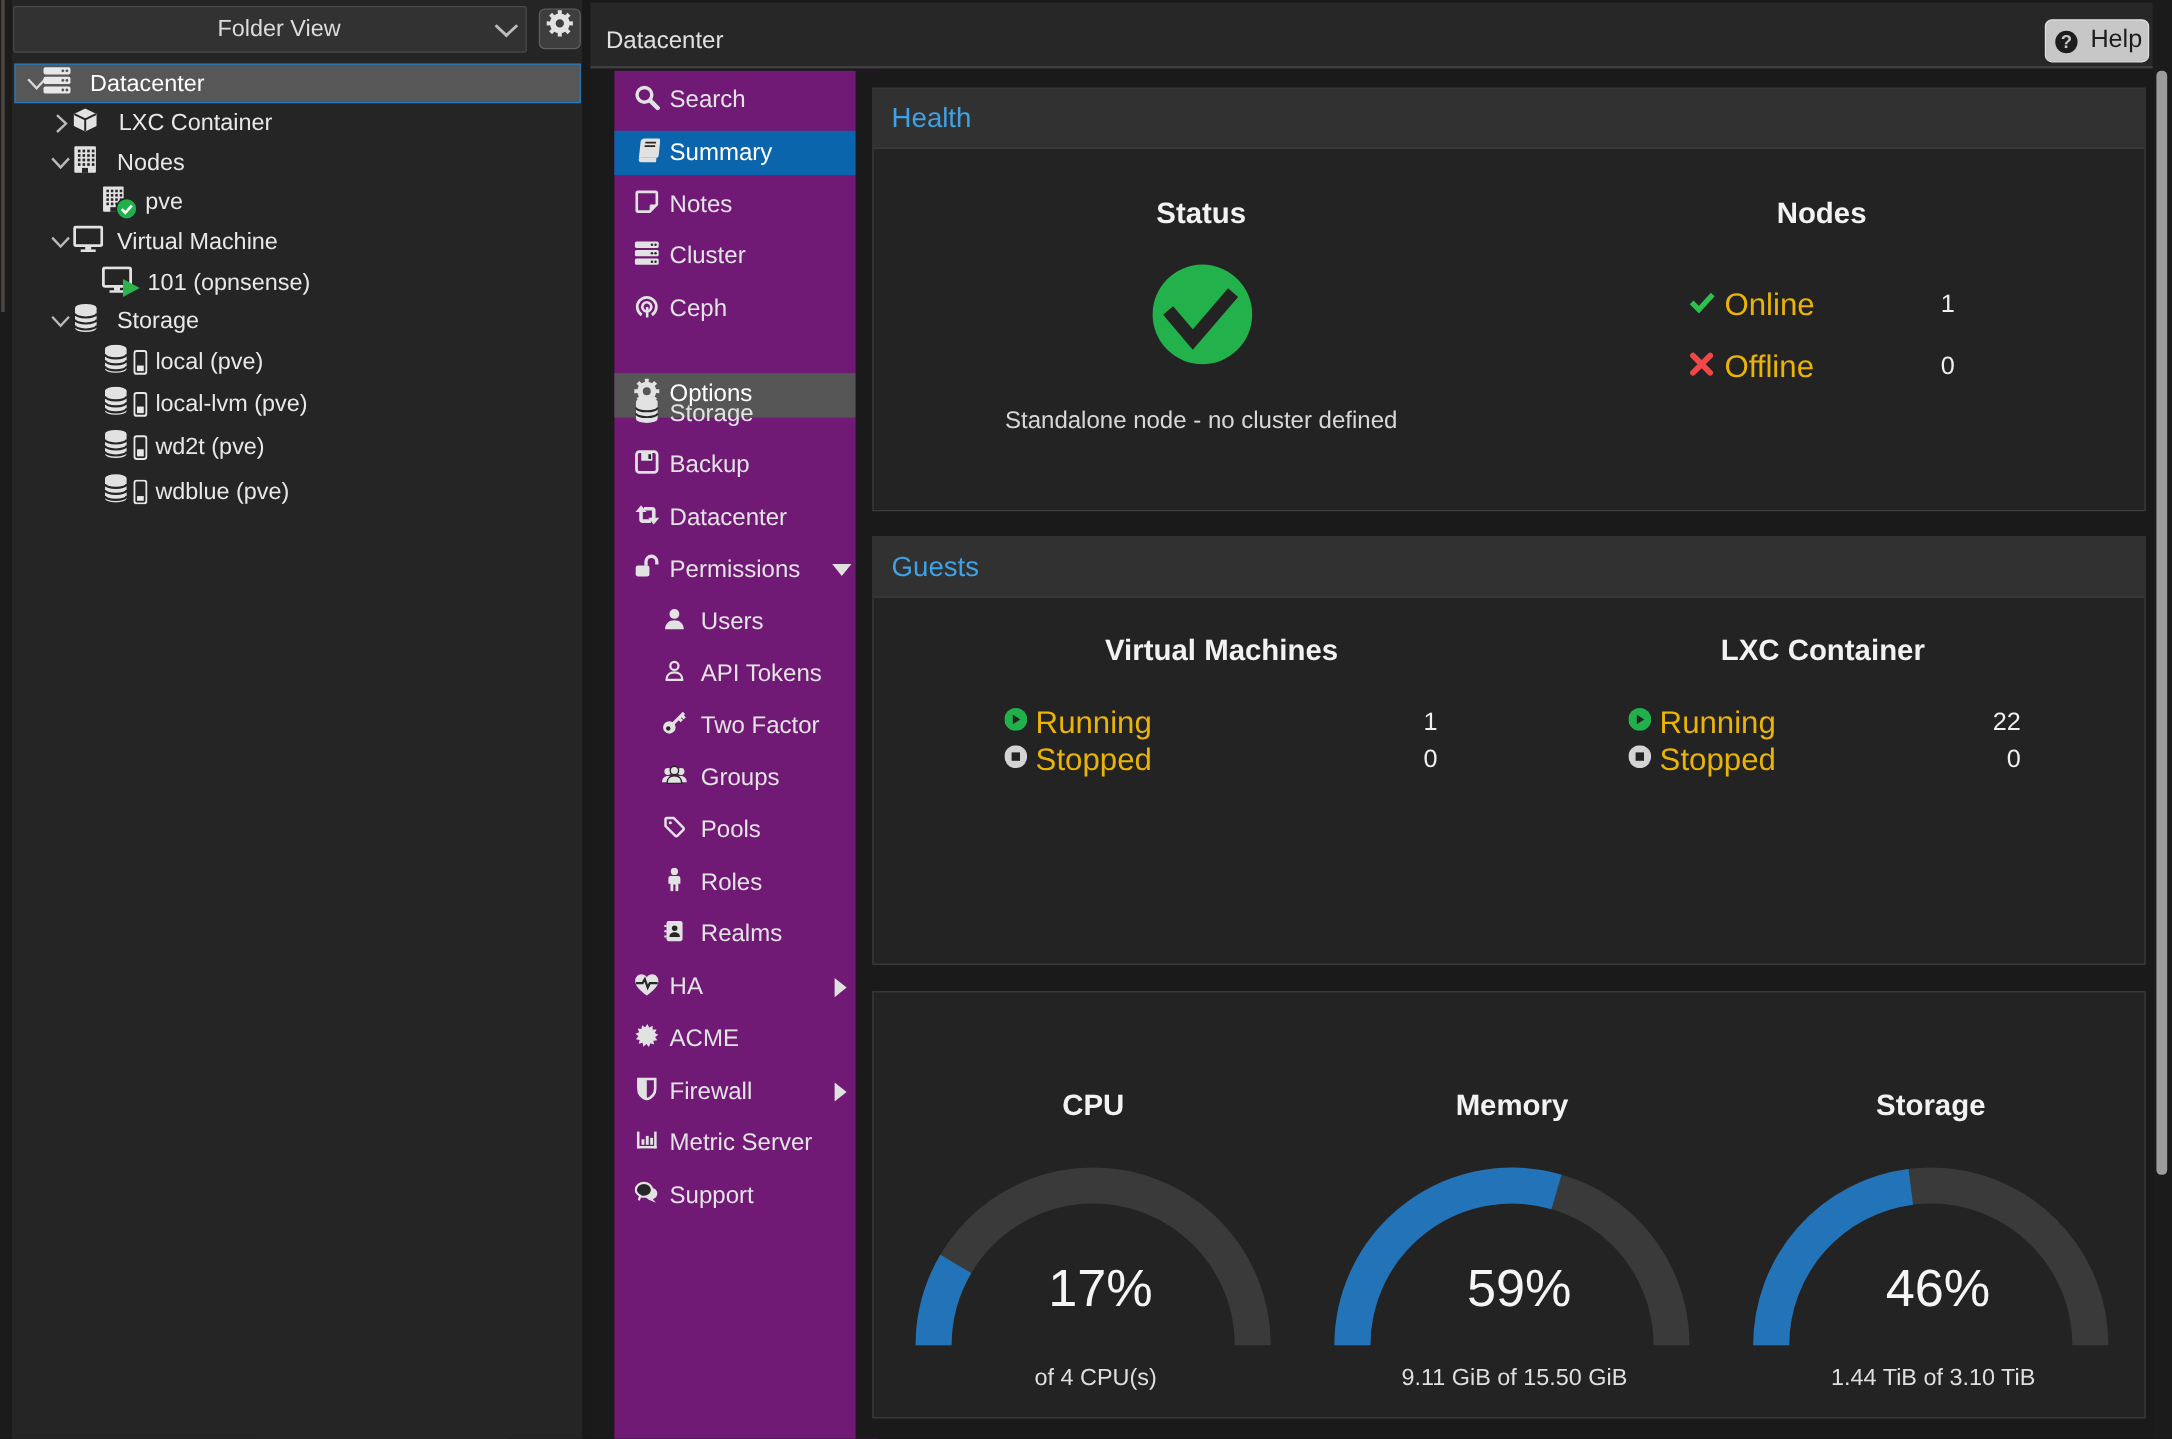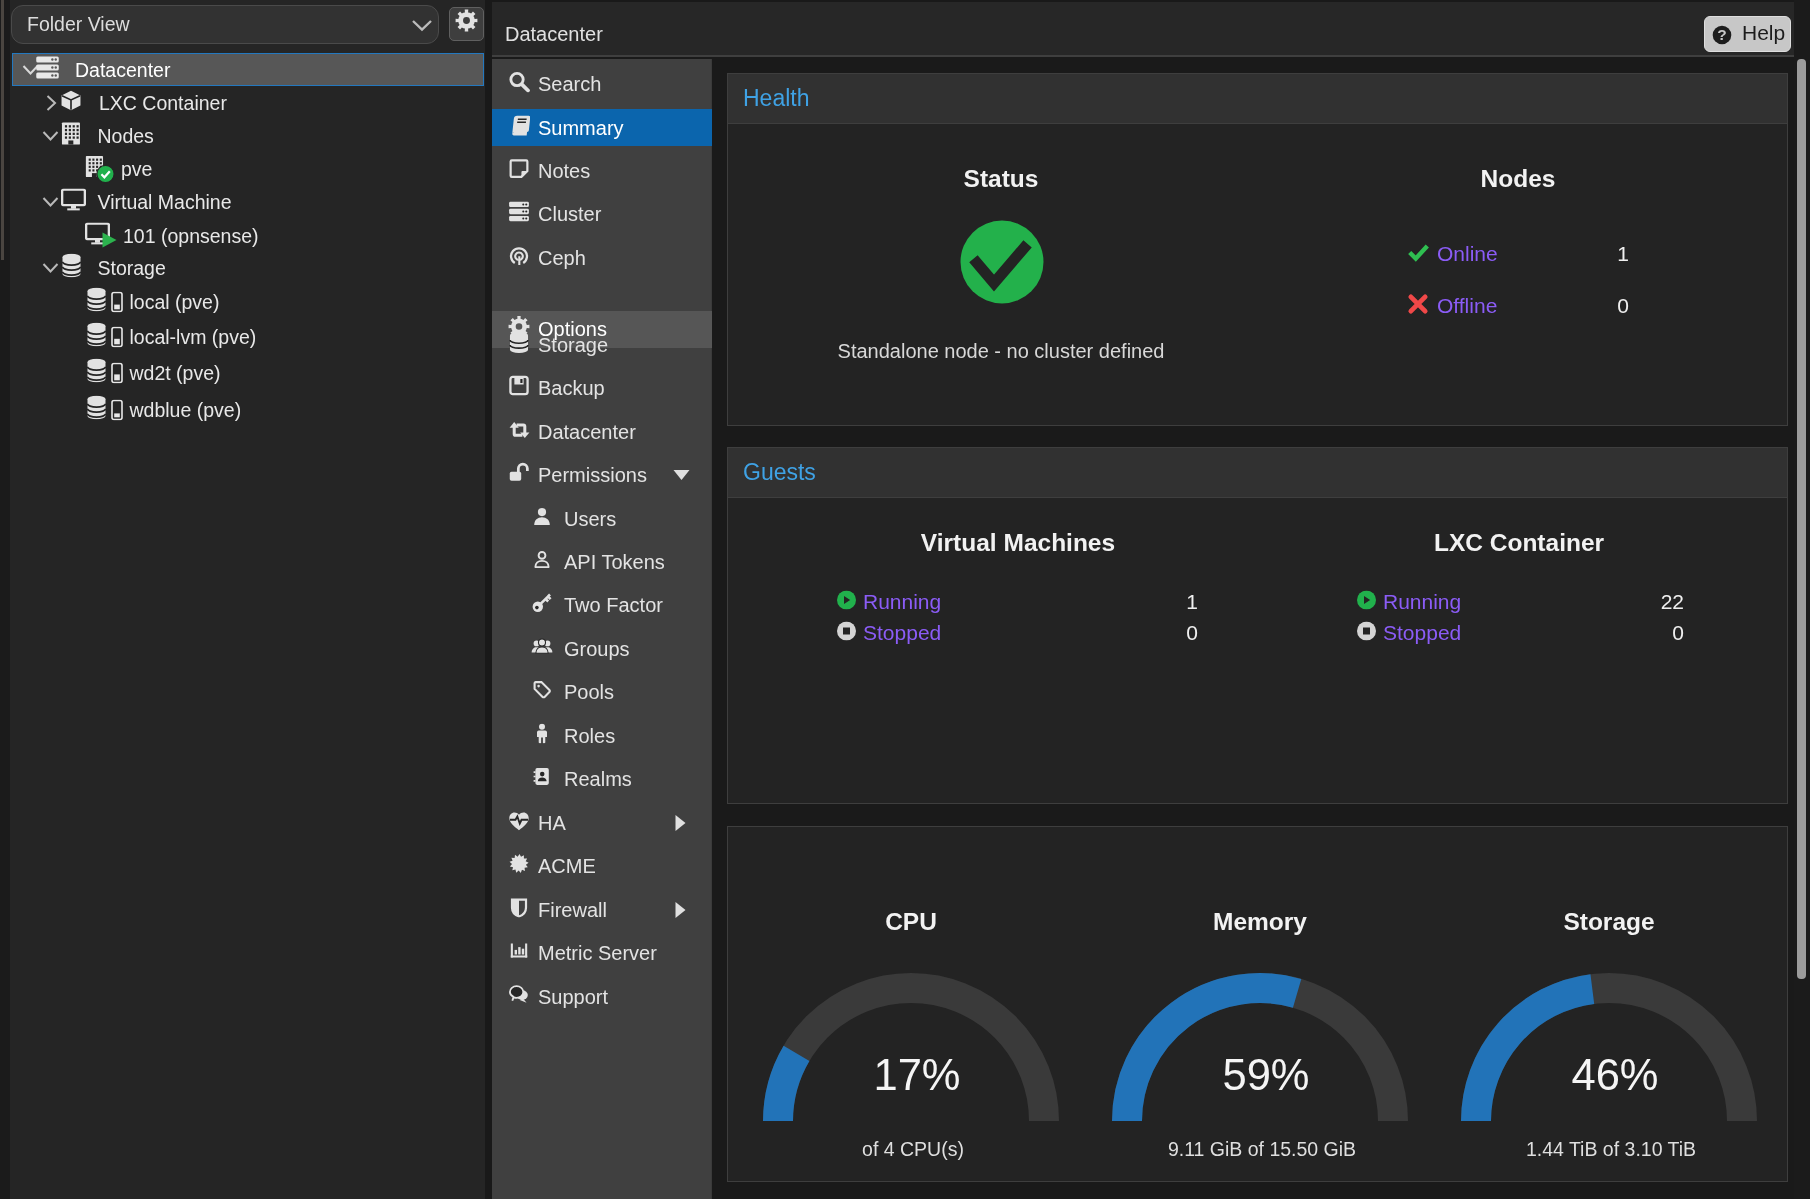--- a/index.html
+++ b/index.html
@@ -1,48 +1,48 @@
 <!DOCTYPE html>
 <html><head><meta charset="utf-8"><style>
 
 * { margin:0; padding:0; box-sizing:border-box; }
 html,body { width:1810px; height:1199px; overflow:hidden; background:#1a1a1a;
   font-family:"Liberation Sans", sans-serif; }
 .ab { position:absolute; }
 #sidebar { left:10px; top:0; width:475px; height:1199px; background:#252525; }
 #splitter { left:485px; top:0; width:7px; height:1199px; background:#191919; }
 #combo { left:1px; top:5px; width:428px; height:39px; background:#323232; border:1px solid #4a4a4a;
-  border-radius:12px; color:#dcdcdc; font-size:19.5px; line-height:37px; padding-left:15px; }
+  border-radius:2px; color:#dcdcdc; font-size:19.5px; line-height:37px; padding-left:15px;text-align:center; }
 #gearbtn { left:439px; top:7px; width:35px; height:34px; background:#3e3e3e; border:1px solid #606060;
   border-radius:5px; text-align:center; line-height:38px; }
 .trow { position:absolute; left:2px; width:472px; height:33px; color:#e8e8e8; font-size:19.5px; }
 .trow .lbl { position:absolute; top:50%; transform:translateY(-50%); white-space:nowrap; }
 .tico { position:absolute; top:50%; transform:translateY(-50%); }
 #dcrow { left:2px; width:472px; background:#575757; border:1px solid #2378bf; color:#fff; }
 .caret { position:absolute; top:50%; transform:translateY(-50%); }
 #topbar { left:492px; top:0; width:1302px; height:57px; background:#272727; border-top:2px solid #191919;
   border-bottom:2px solid #3f3f3f; }
 #topbar .title { position:absolute; left:13px; top:21px; font-size:20px; color:#e0e0e0; }
 #helpbtn { position:absolute; left:1212px; top:14px; width:87px; height:36px; background:#c7c7c7;
   border:1px solid #dedede; border-radius:6px; color:#1c1c1c; font-size:21px; }
-#menu { left:492px; top:59px; width:220px; height:1140px; background:#404040; border-right:1px solid #3a3a3a; }
+#menu { left:512px; top:59px; width:220px; height:1140px; background:#701a75; border-right:1px solid #3a3a3a; }
 .mrow { position:absolute; left:0; width:220px; height:37px; color:#e3e3e3; font-size:20px; }
 .mrow .lbl { position:absolute; left:46px; top:50%; transform:translateY(-50%); white-space:nowrap; }
 .mrow .ico { position:absolute; left:15px; top:50%; transform:translateY(-50%); width:24px; text-align:center;}
 .mrow.sub .lbl { left:72px; }
 .mrow.sub .ico { left:38px; }
 .sel { background:#0b65ad; color:#fff; }
 .hov { background:#565656; color:#fff;margin-top:28px; }
 #content { left:713px; top:59px; width:1081px; height:1140px; background:#1a1a1a; }
 .panel { position:absolute; left:14px; width:1061px; border:1px solid #3e3e3e; background:#232323; }
 .phead { height:50px; background:#313131; border-bottom:1px solid #3e3e3e; color:#3fa2e5; font-size:23px;
   line-height:49px; padding-left:15px; }
 .h2 { position:absolute; transform:translate(-50%,-50%); font-weight:bold; font-size:24.5px; color:#f2f2f2; white-space:nowrap; }
 .ctr { position:absolute; transform:translate(-50%,-50%); white-space:nowrap; }
-.rowlab { position:absolute; font-size:21px; color:#8b5cf6; transform:translateY(-50%); white-space:nowrap;}
+.rowlab { position:absolute; font-size:26px; color:#eab308; transform:translateY(-50%); white-space:nowrap;}
 .rowval { position:absolute; font-size:21px; color:#f0f0f0; transform:translate(-100%,-50%); }
 .rowico { position:absolute; transform:translate(0,-50%); }
 #vscroll { left:1794px; top:0; width:16px; height:1199px; background:#1b1b1b; }
 #vthumb { left:3px; top:59px; width:9px; height:920px; background:#9c9c9c; border-radius:4px; }
 #lstrip { left:0; top:0; width:10px; height:1199px; background:#1b1b1b; }
 #lstrip2 { left:1px; top:0; width:3px; height:260px; background:#4a4540; }
 
 </style></head><body>
 <div id="lstrip" class="ab"></div>
 <div id="lstrip2" class="ab"></div>

